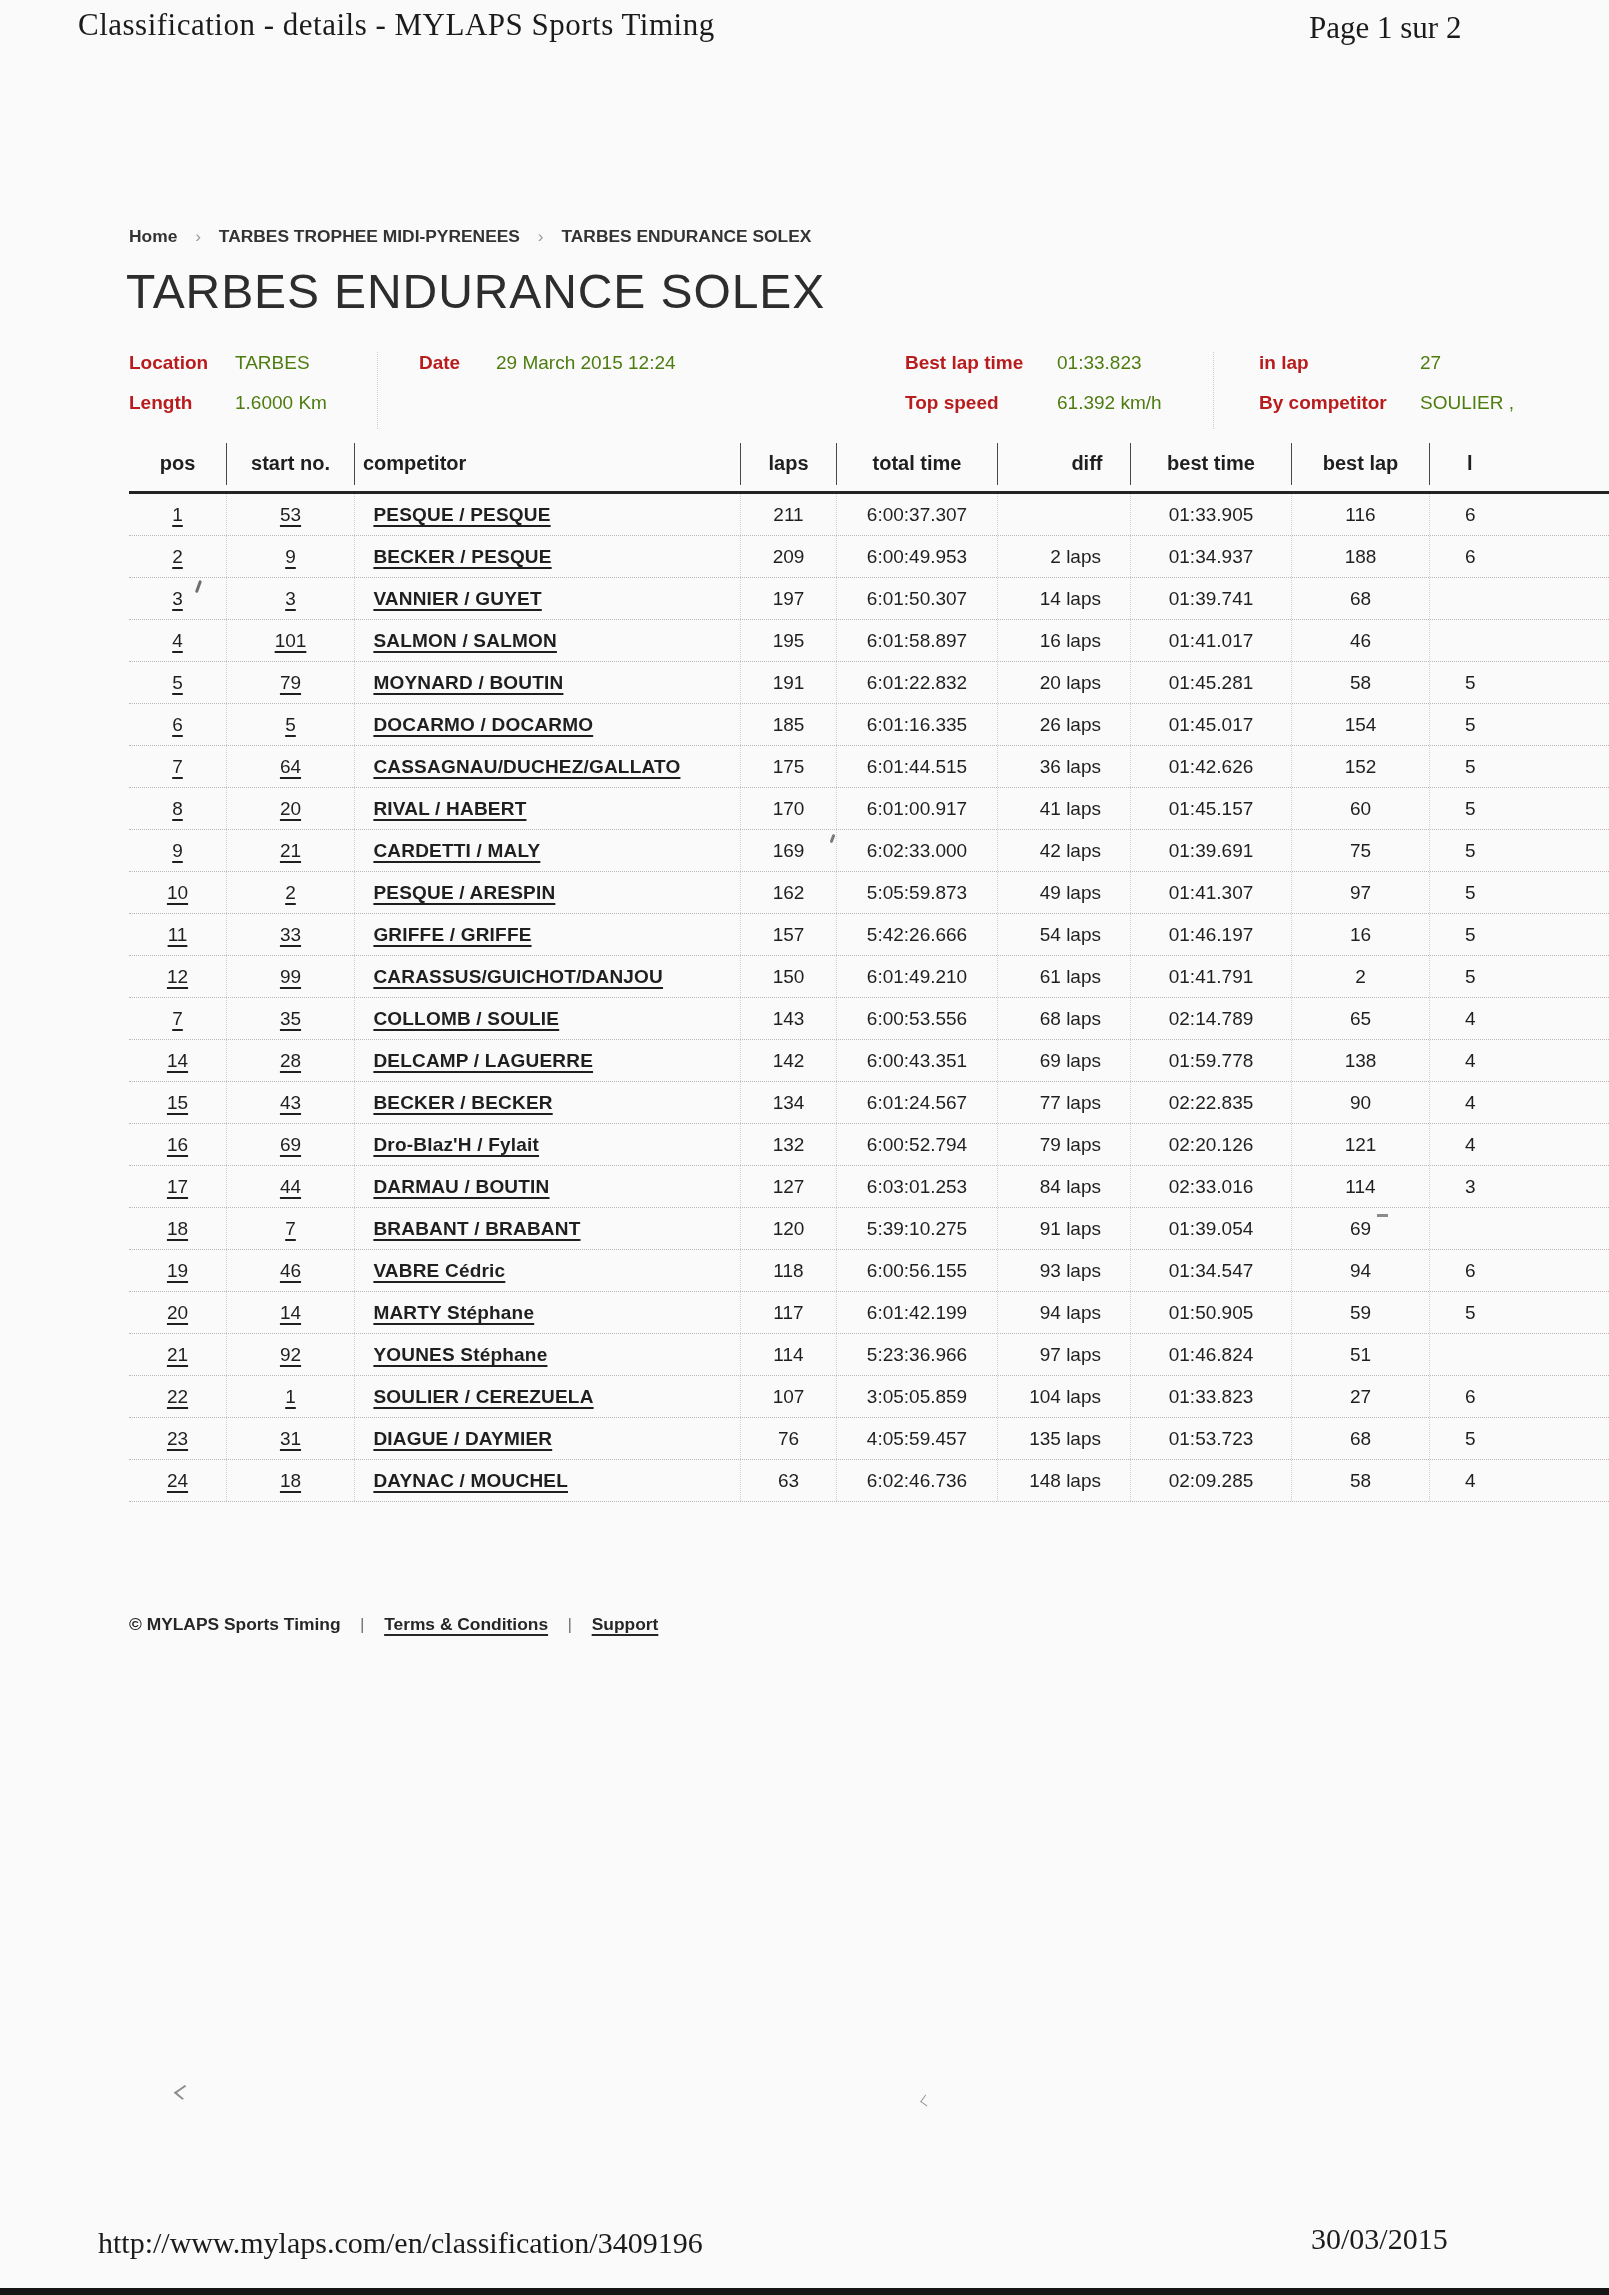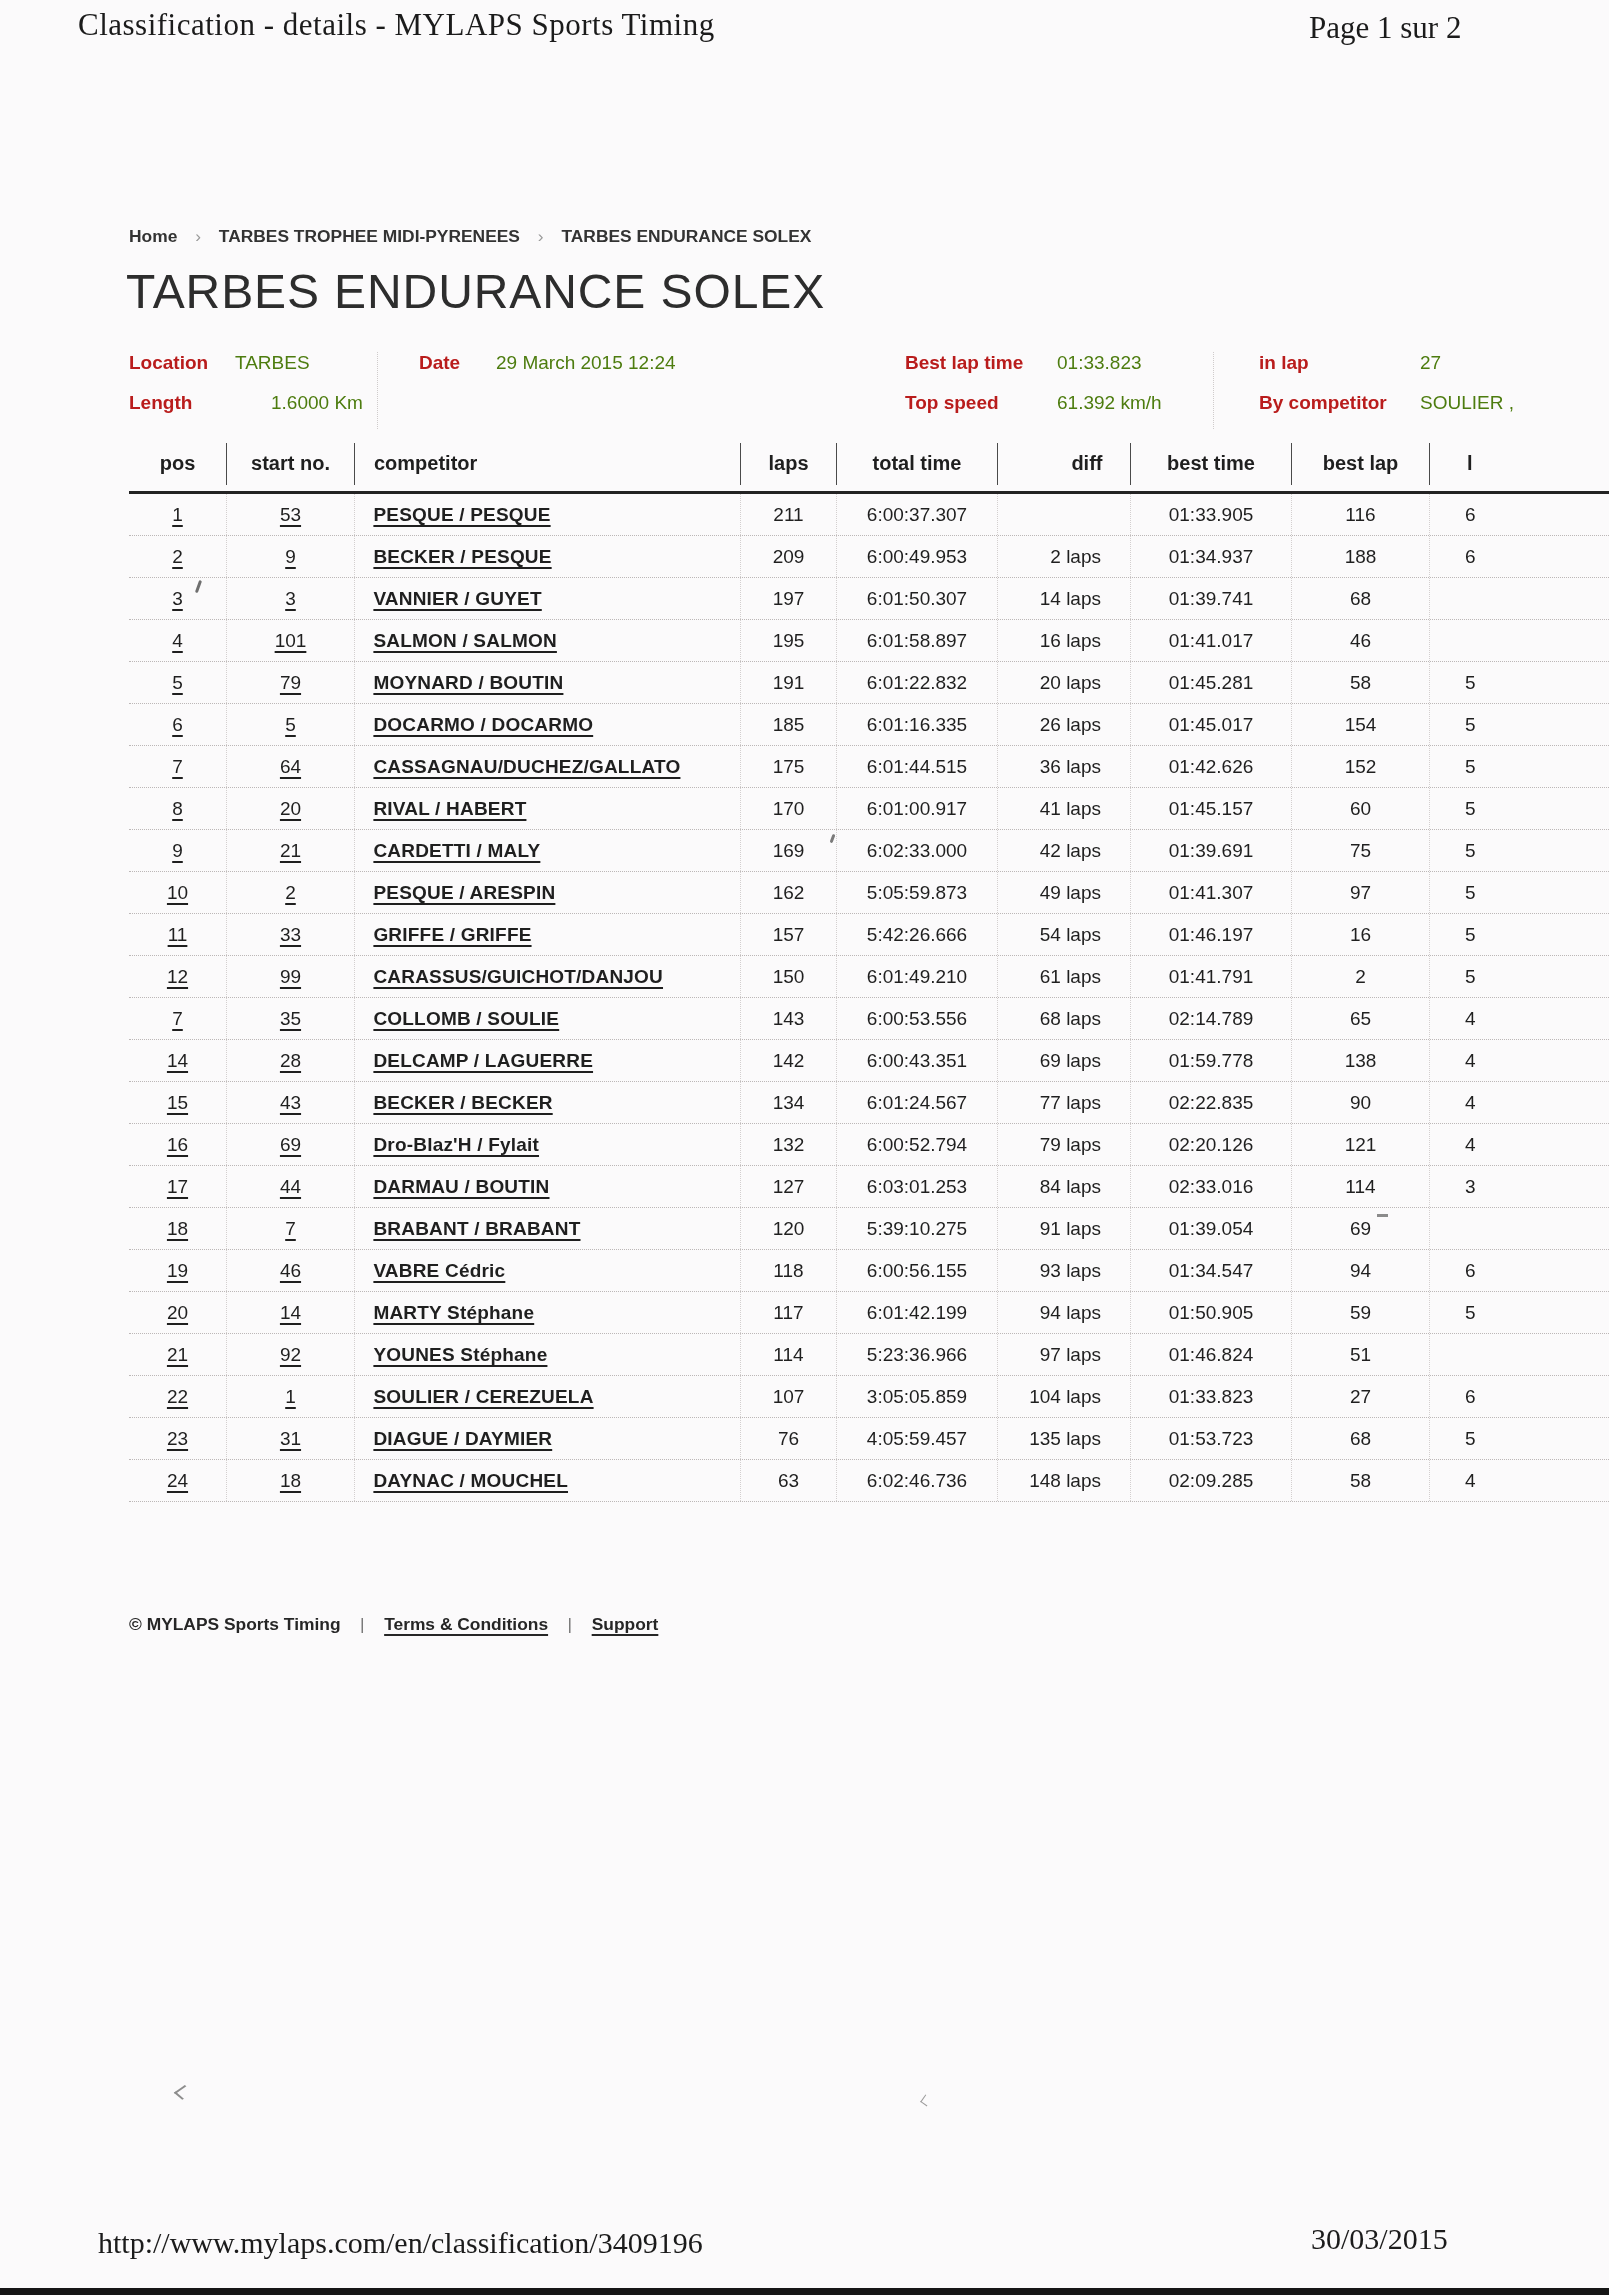--- a/index.html
+++ b/index.html
@@ -37,21 +37,21 @@
   .info .lbl{font-weight:700;color:#b91c1c;}
   .info .val{font-weight:400;color:#4d7c0f;}
   .info-divider{position:absolute;top:0;height:77px;border-left:1.8px dotted #cfcbcb;}
 
   
   .results{position:absolute;left:129px;top:436px;width:1616px;}
   .tr{display:grid;grid-template-columns:97px 128px 386px 96px 161px 133px 161px 138px 312px;align-items:center;}
   .thead{height:55px;font-size:20px;font-weight:700;color:#1f1f1f;border-bottom:3.7px solid #232323;}
   .thead .th{height:42px;display:flex;align-items:center;justify-content:center;}
   .thead .th + .th{border-left:1.8px solid #4a4a4a;}
-  .thead .th.al{justify-content:flex-start;padding-left:19px;box-sizing:border-box;}
+  .thead .th.al{justify-content:flex-start;padding-left:8px;box-sizing:border-box;}
   .thead .th.ar{justify-content:flex-end;padding-right:27.5px;box-sizing:border-box;}
   .tbody .tr{height:41px;font-size:19px;color:#1f1f1f;border-bottom:1.8px dotted #bcb7b7;}
   .tbody .td{height:41px;display:flex;align-items:center;justify-content:center;box-sizing:border-box;}
   .tbody .td + .td{border-left:0.9px dotted #d3cfcf;}
   .tbody .td.al{justify-content:flex-start;padding-left:18.4px;}
   .tbody .td.ar{justify-content:flex-end;padding-right:29px;}
   .tbody .td.clip{justify-content:flex-start;padding-left:35px;}
   .th.clip{justify-content:flex-start;padding-left:37px;box-sizing:border-box;}
   .cell-link{
     text-decoration:underline;
@@ -92,21 +92,21 @@
     <span>TARBES ENDURANCE SOLEX</span>
   </div>
 
   <div class="page-title">TARBES ENDURANCE SOLEX</div>
 
   <div class="info">
     <div class="pair" style="left:0;top:0;">
       <span class="lbl" style="width:106px;">Location</span>
       <span class="val">TARBES</span>
     </div>
-    <div class="pair" style="left:0;top:40px;gap:36px;">
+    <div class="pair" style="left:0;top:40px;">
       <span class="lbl" style="width:106px;">Length</span>
       <span class="val">1.6000 Km</span>
     </div>
     <div class="info-divider" style="left:248px;"></div>
     <div class="pair" style="left:290px;top:0;">
       <span class="lbl" style="width:77px;">Date</span>
       <span class="val">29 March 2015 12:24</span>
     </div>
     <div class="pair" style="left:776px;top:0;">
       <span class="lbl" style="width:152px;">Best lap time</span>

